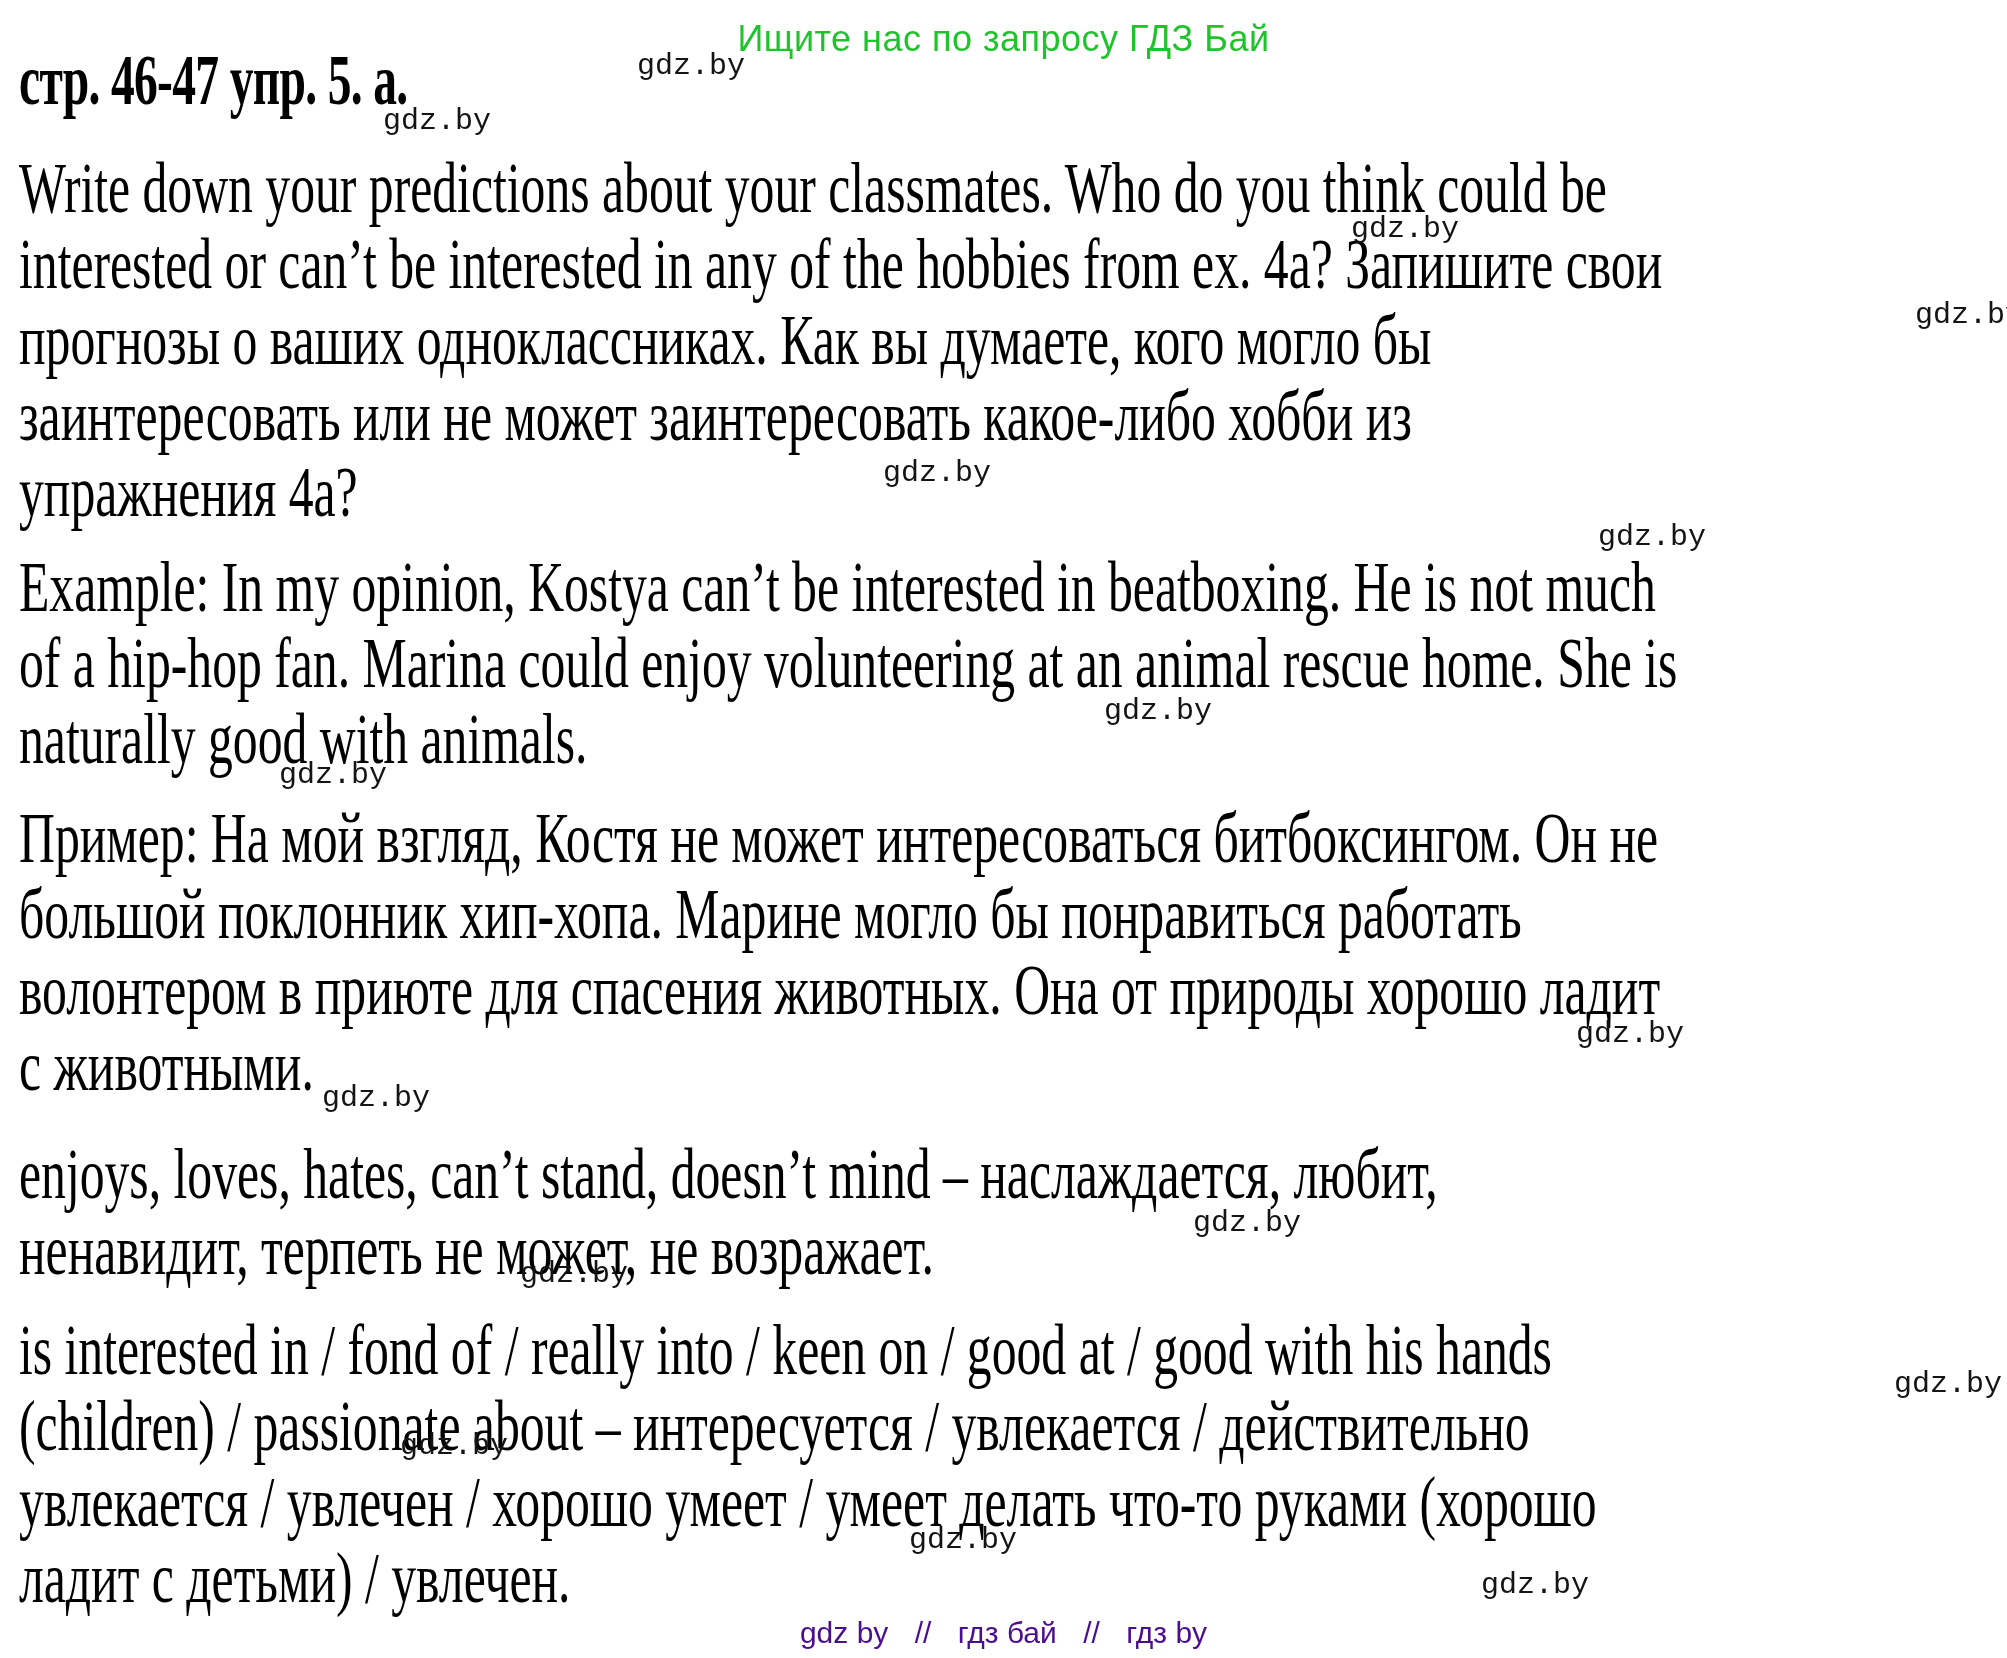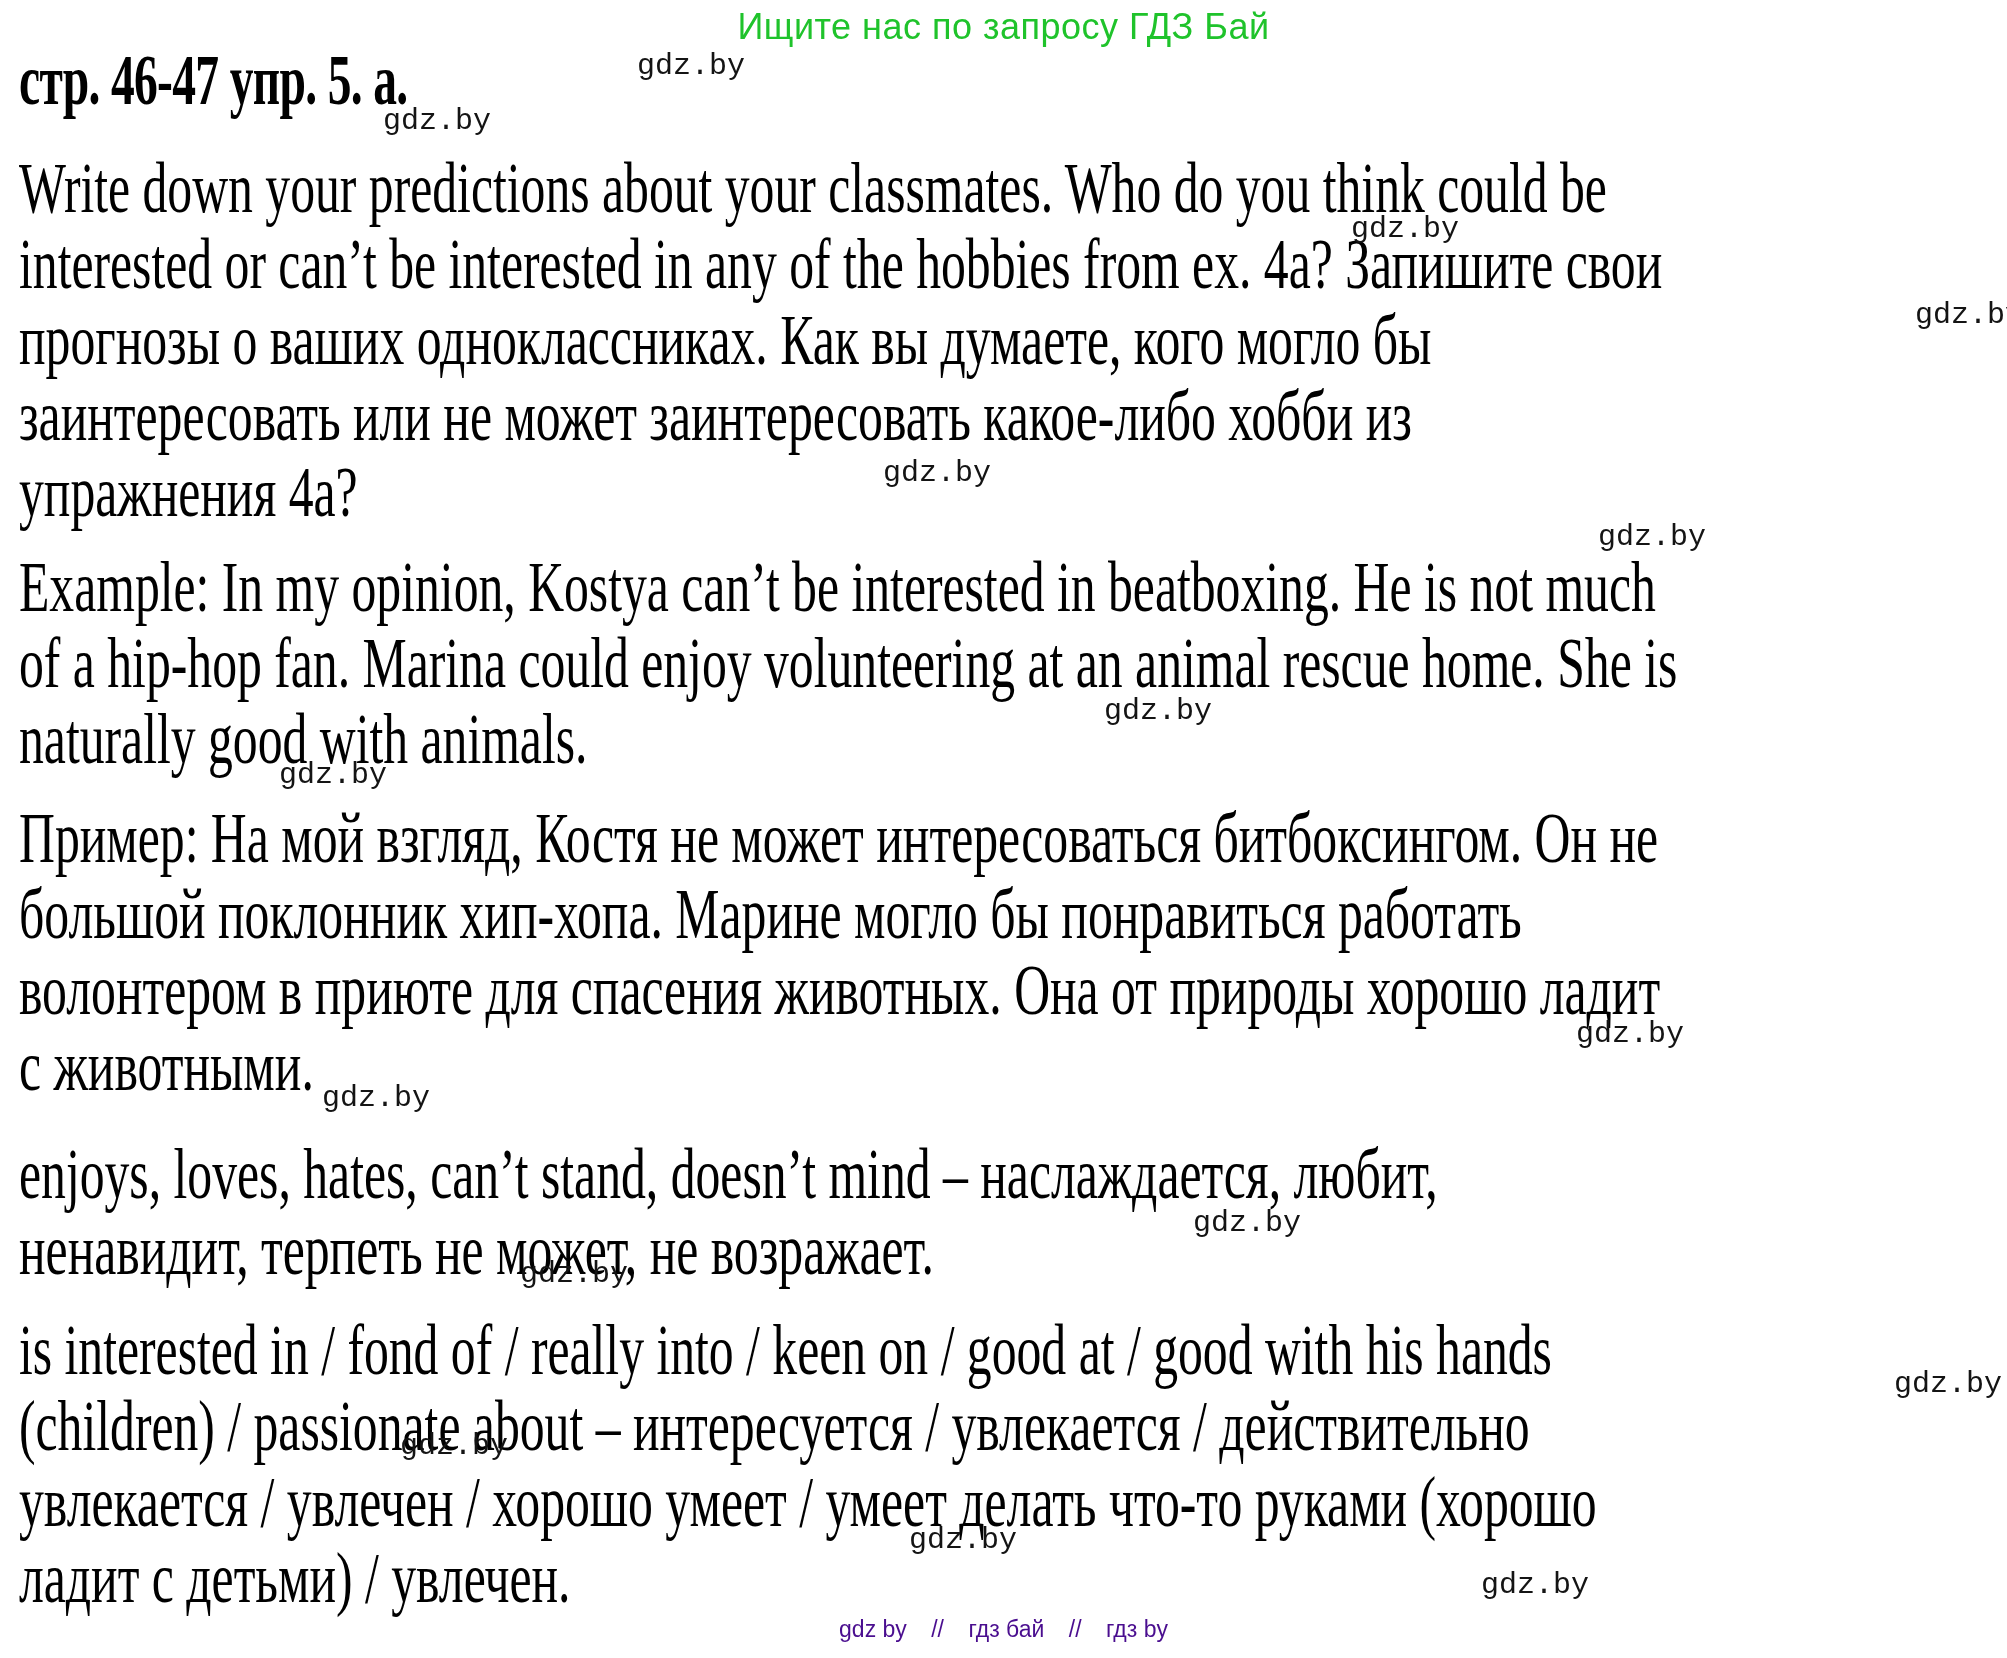--- a/index.html
+++ b/index.html
@@ -6,21 +6,21 @@
   html, body { margin: 0; padding: 0; }
   body {
     width: 2007px; height: 1658px;
     position: relative;
     background: #ffffff;
     overflow: hidden;
     color: #000000;
     font-family: "Liberation Serif", serif;
   }
   .banner {
-    position: absolute; top: 6px; left: 0; width: 100%;
+    position: absolute; top: 18px; left: 0; width: 100%;
     text-align: center;
     font-family: "Liberation Sans", "DejaVu Sans", sans-serif;
     font-size: 36px; font-weight: 500; letter-spacing: 0.5px;
     white-space: nowrap;
   }
   .heading {
     position: absolute; left: 19px; top: 42px; margin: 0;
     font-size: 72px; font-weight: 700; line-height: 76px;
     white-space: nowrap;
     transform: scaleX(0.66); transform-origin: 0 0;
@@ -40,21 +40,21 @@
   .wm {
     position: absolute;
     font-family: Liberation Mono, monospace;
     font-size: 30px; line-height: 1.1;
     white-space: nowrap;
   }
   .footer {
     position: absolute; top: 1616px; left: 0; width: 100%;
     text-align: center;
     font-family: "Liberation Sans", "DejaVu Sans", sans-serif;
-    font-size: 23px; font-weight: 500;
+    font-size: 30px; font-weight: 500;
     white-space: nowrap;
   }
   .footer .word { margin: 0 8px; }
   .footer .sep  { margin: 0 10px; }
 </style>
 </head>
 <body>
 
 <div class="banner" style="color: rgb(31, 195, 43);">Ищите нас по запросу ГДЗ Бай</div>
 

